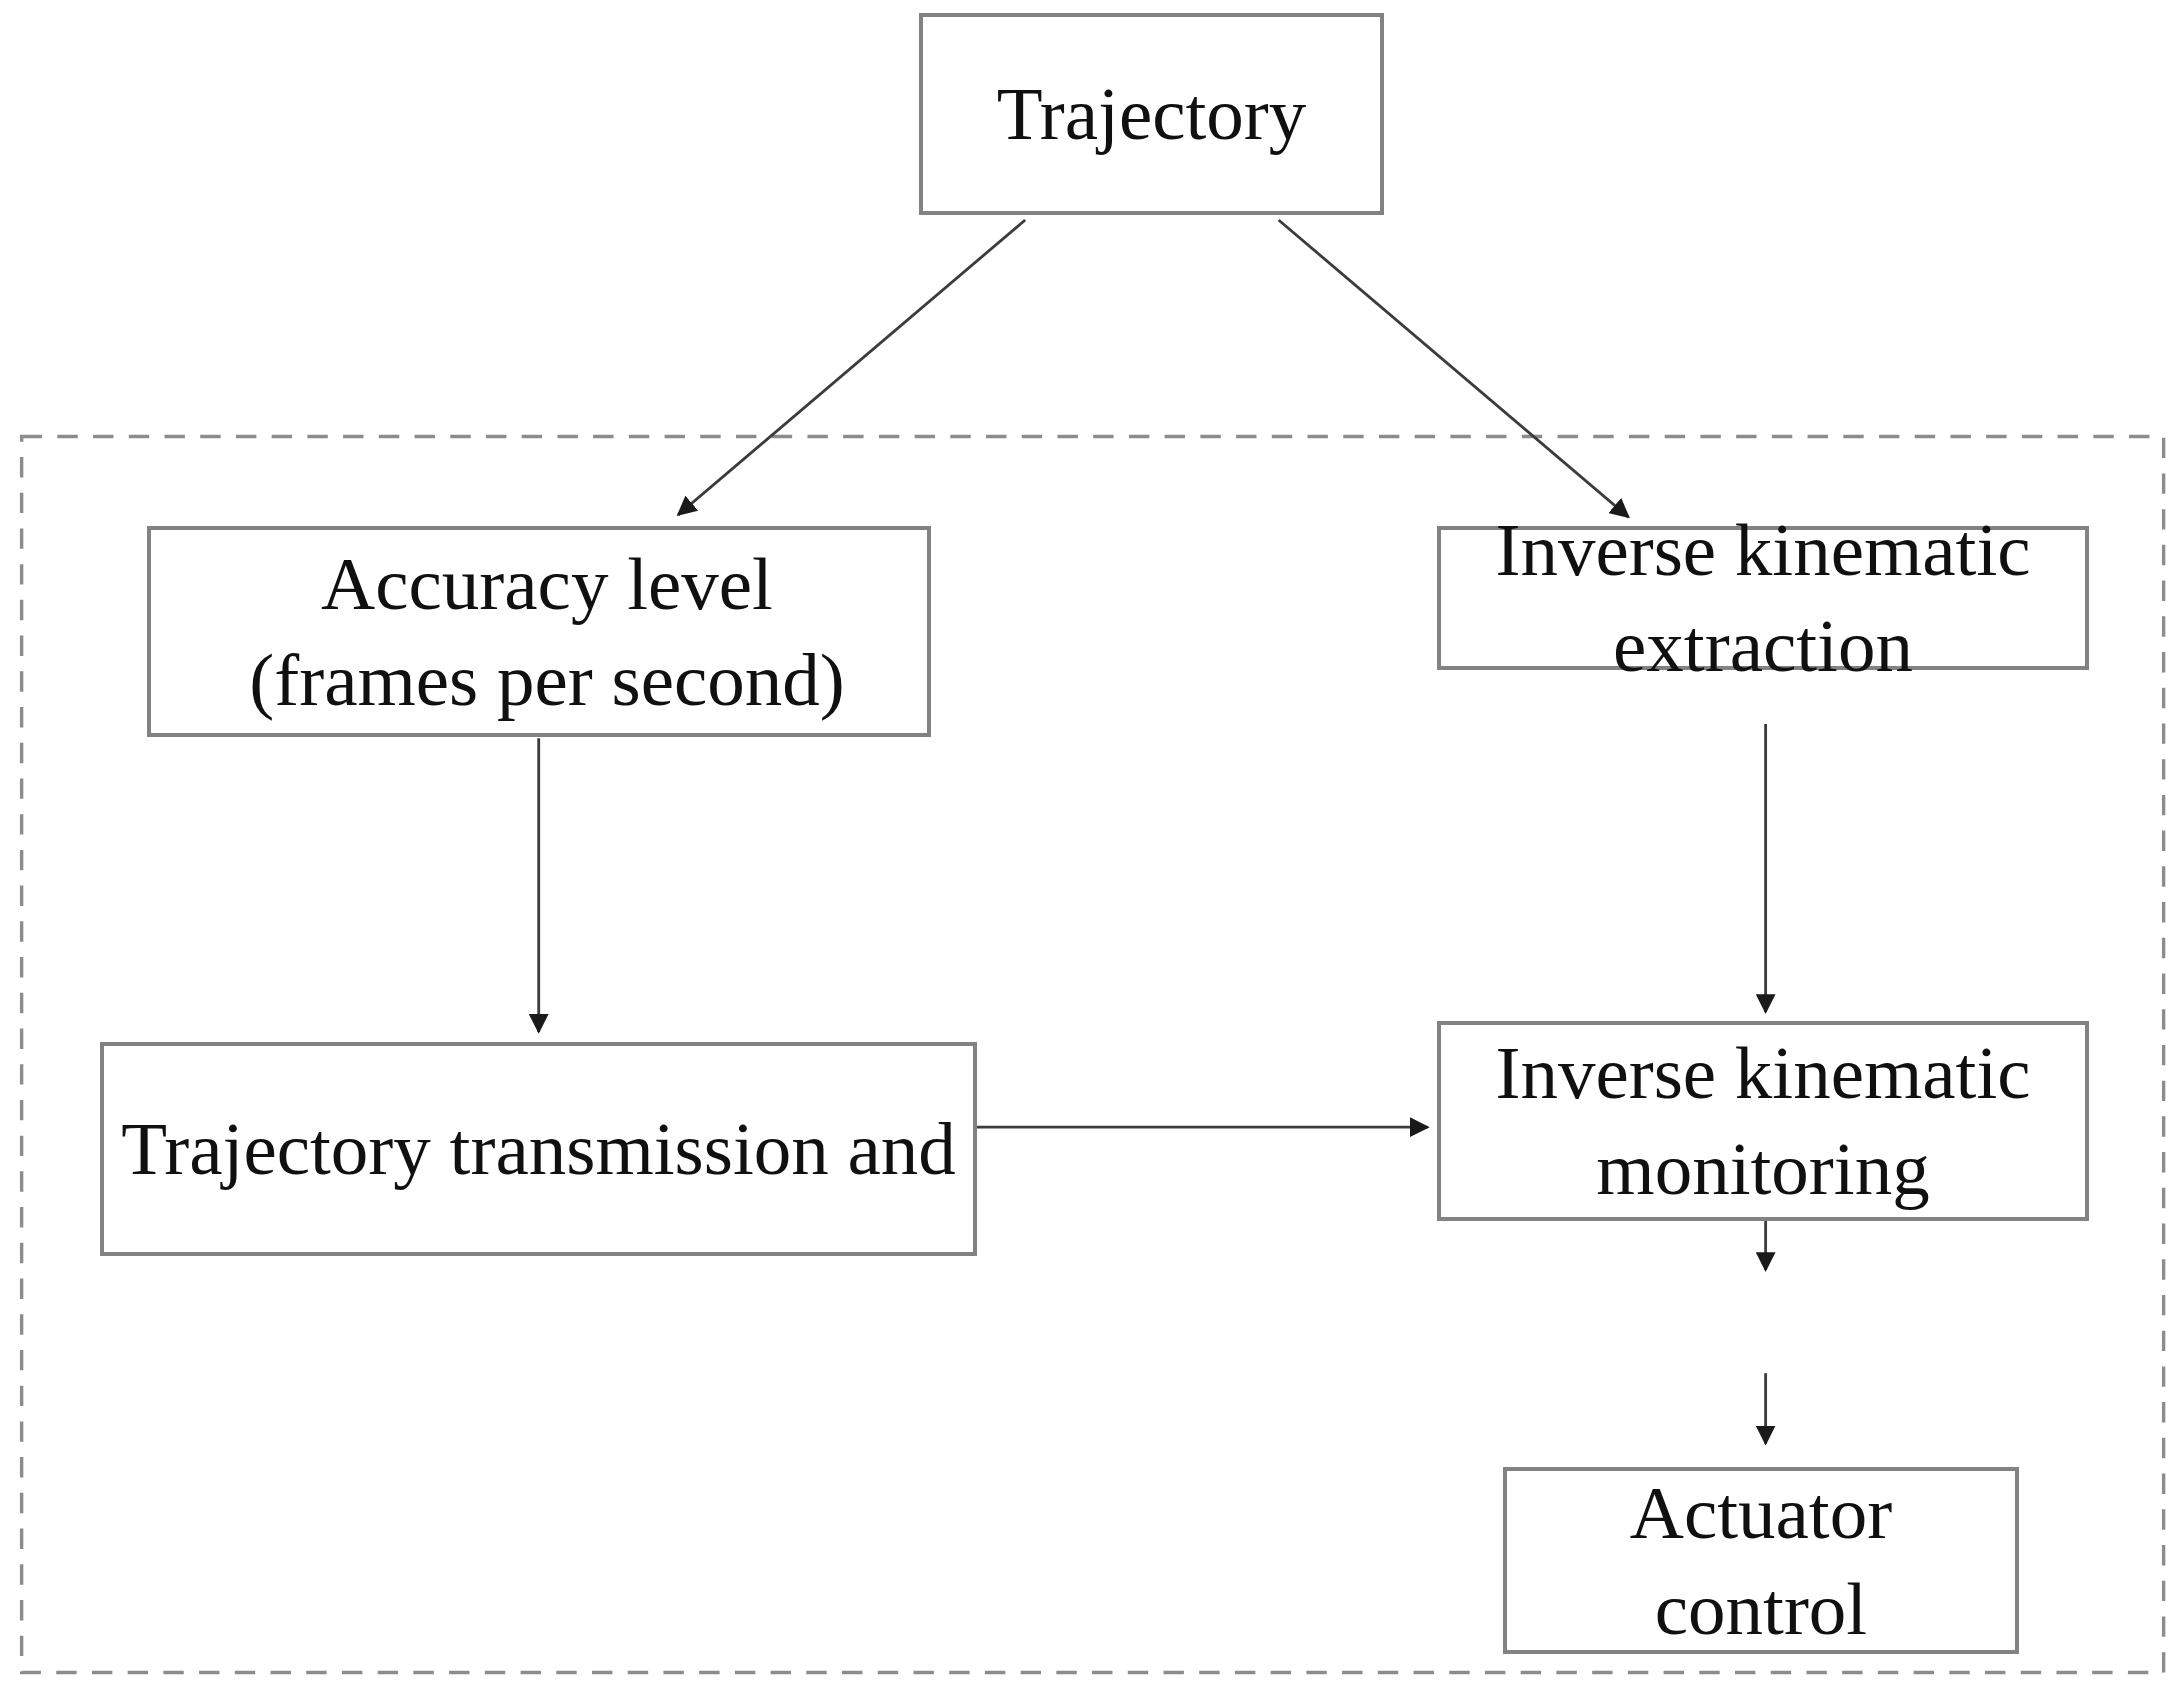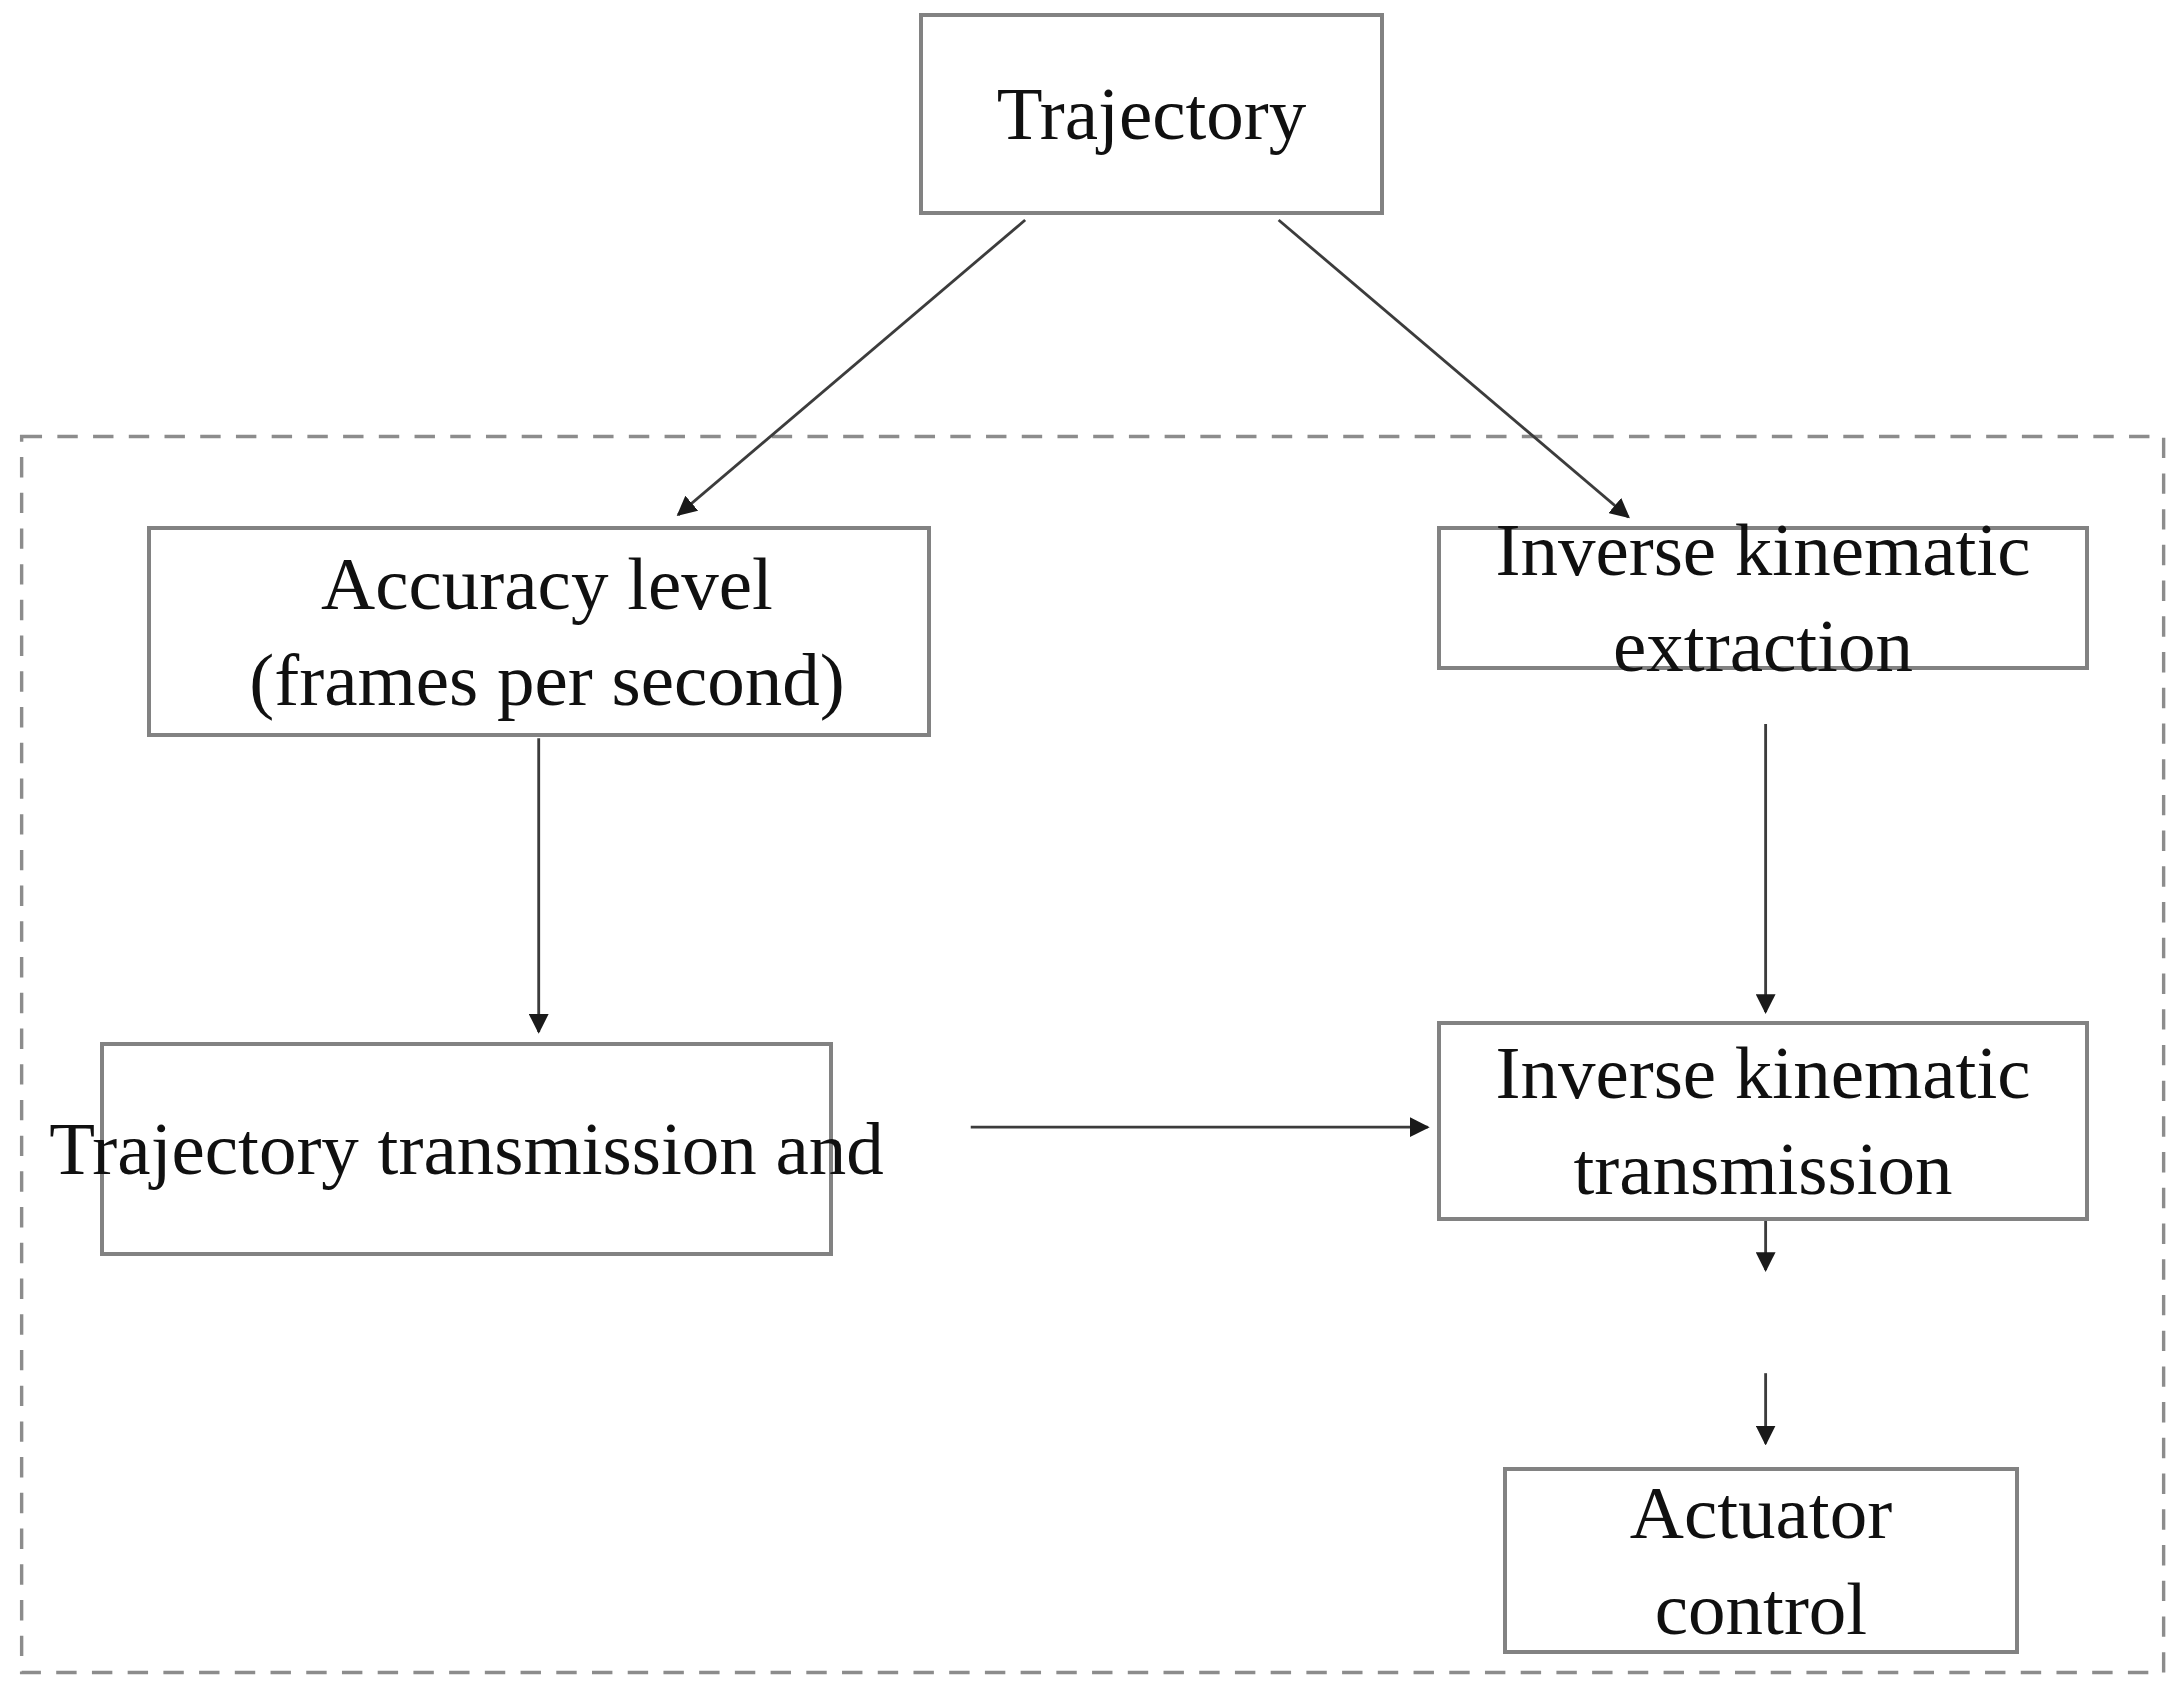--- a/index.html
+++ b/index.html
@@ -67,27 +67,27 @@
   <div class="node box" style="left:147px;top:526px;width:784px;height:211px;padding-left:16px;">
     <div class="line">Accuracy level</div>
     <div class="line">(frames per second)</div>
   </div>
 
   <div class="node box" style="left:1437px;top:526px;width:652px;height:144px;">
     <div class="line">Inverse kinematic</div>
     <div class="line">extraction</div>
   </div>
 
-  <div class="node box" style="left:100px;top:1042px;width:733px;height:214px;">
+  <div class="node box" style="left:100px;top:1042px;width:877px;height:214px;">
     <div class="line">Trajectory transmission and</div>
   </div>
 
   <div class="node box" style="left:1437px;top:1021px;width:652px;height:200px;">
     <div class="line">Inverse kinematic</div>
-    <div class="line">transmission</div>
+    <div class="line">monitoring</div>
   </div>
 
 
   <div class="node box" style="left:1503px;top:1455px;width:516px;height:187px;margin-top:12px;">
     <div class="line">Actuator</div>
     <div class="line">control</div>
   </div>
 
 </div>
 

